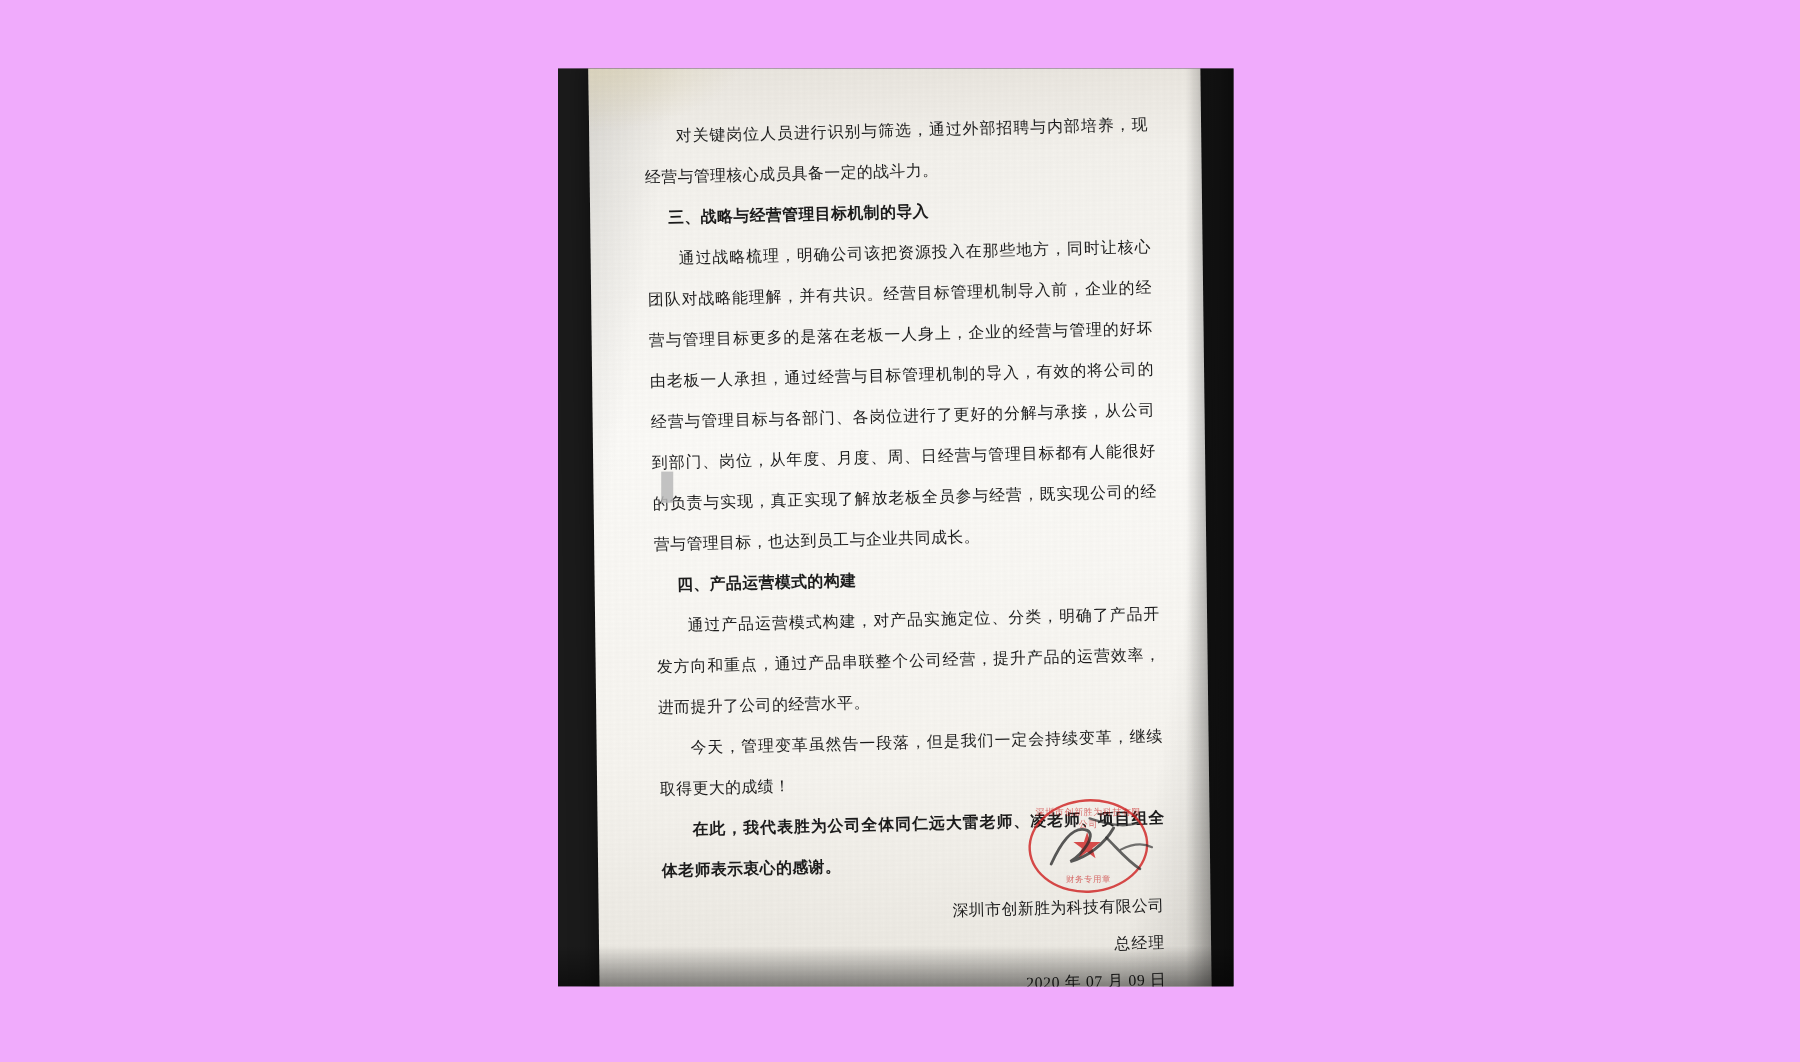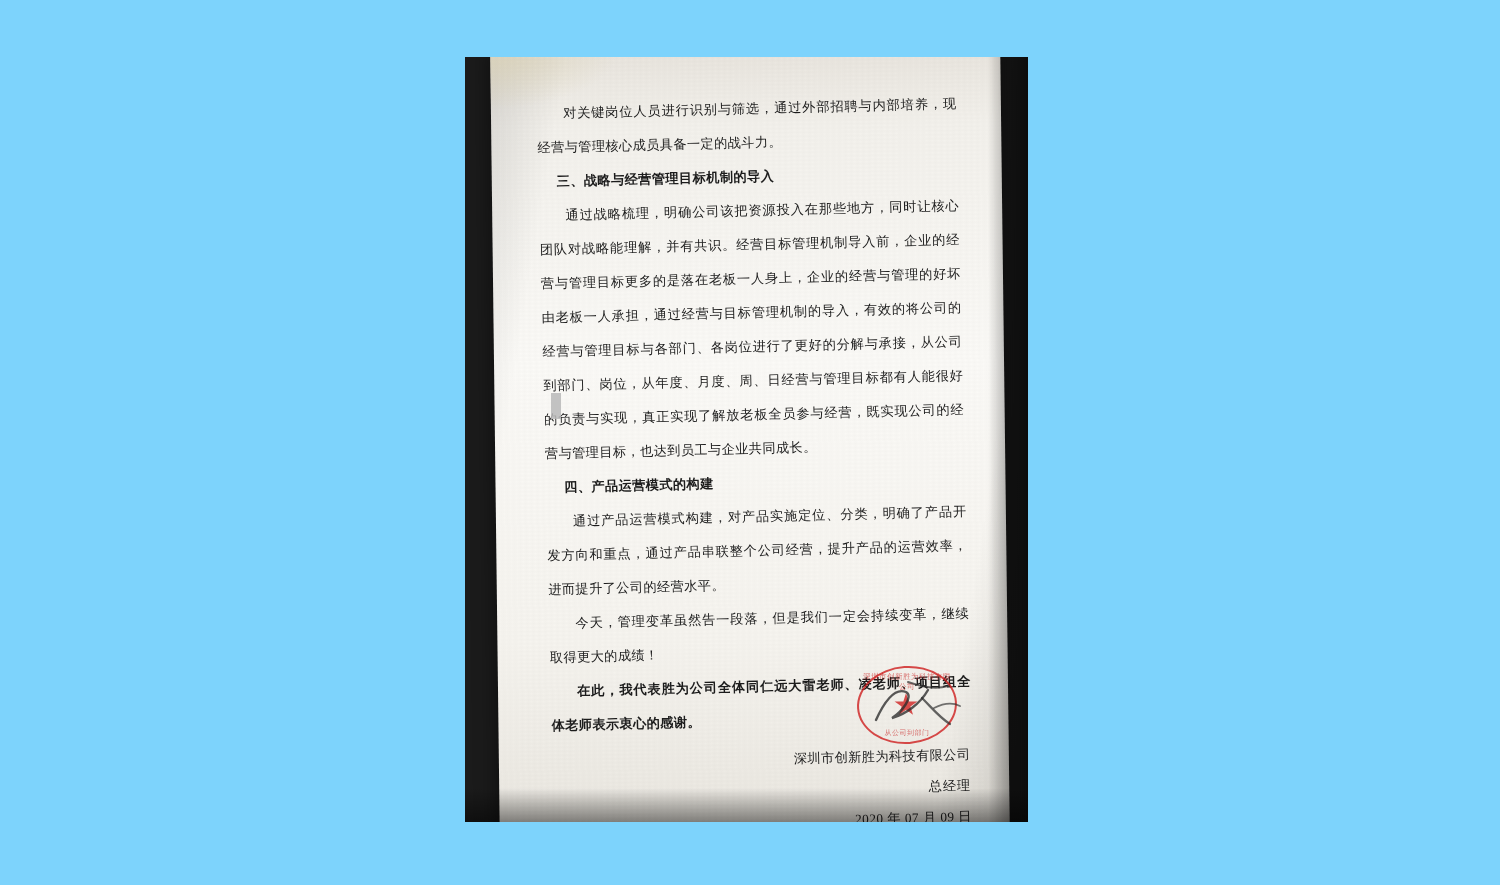--- a/index.html
+++ b/index.html
@@ -10,21 +10,21 @@
   body {
     width: 1500px;
     height: 885px;
     overflow: hidden;
     font-family: "Liberation Serif", serif;
   }
   #stage {
     position: relative;
     width: 1500px;
     height: 885px;
-    background: #7dd3fc;
+    background: #f0abfc;
   }
 
   
   #paper-photo {
     position: absolute;
     left: 465px;
     top: 57px;
     width: 563px;
     height: 765px;
     background: #1b1b1b;
@@ -234,21 +234,21 @@
     <div class="right-shadow"></div>
     <div class="bottom-shadow"></div>
   </div>
 
   <div id="edge-nick"></div>
 
   <div id="stamp">
     <div class="ring"></div>
     <div class="stamp-text">
       <div class="arc-top">深圳市创新胜为科技有限公司</div>
-      <div class="arc-bottom">从公司到部门</div>
+      <div class="arc-bottom">财务专用章</div>
     </div>
     <div class="star">★</div>
   </div>
 
   <div id="hand-sign">
     <svg width="105" height="76" viewBox="0 0 105 76" fill="none" xmlns="http://www.w3.org/2000/svg">
       <path d="M14 52 C24 30, 34 20, 44 24 C52 28, 40 44, 30 50 C44 46, 58 36, 66 22" stroke="#2b2b2b" stroke-width="2.4" stroke-linecap="round" opacity="0.78"></path>
       <path d="M46 14 C58 18, 72 22, 86 18" stroke="#2b2b2b" stroke-width="2" stroke-linecap="round" opacity="0.7"></path>
       <path d="M60 30 C70 40, 78 50, 88 56" stroke="#2b2b2b" stroke-width="2.2" stroke-linecap="round" opacity="0.72"></path>
       <path d="M72 40 C80 36, 90 34, 98 38" stroke="#2b2b2b" stroke-width="1.8" stroke-linecap="round" opacity="0.65"></path>

